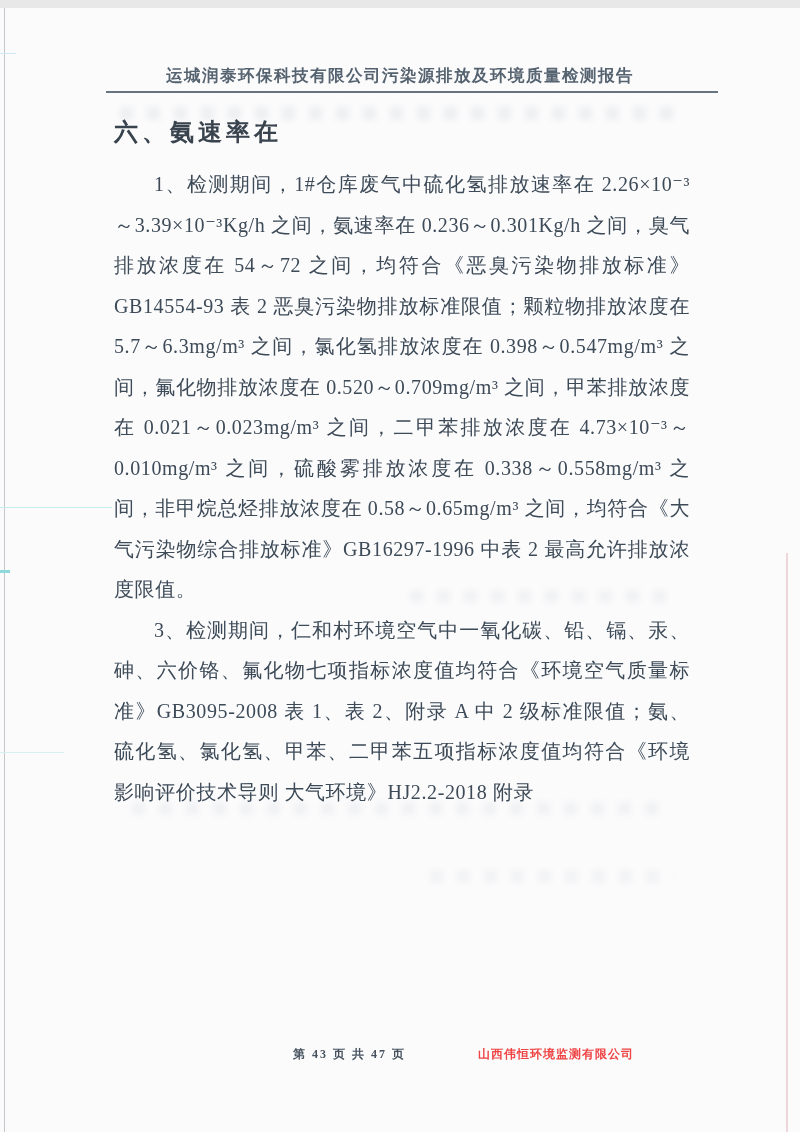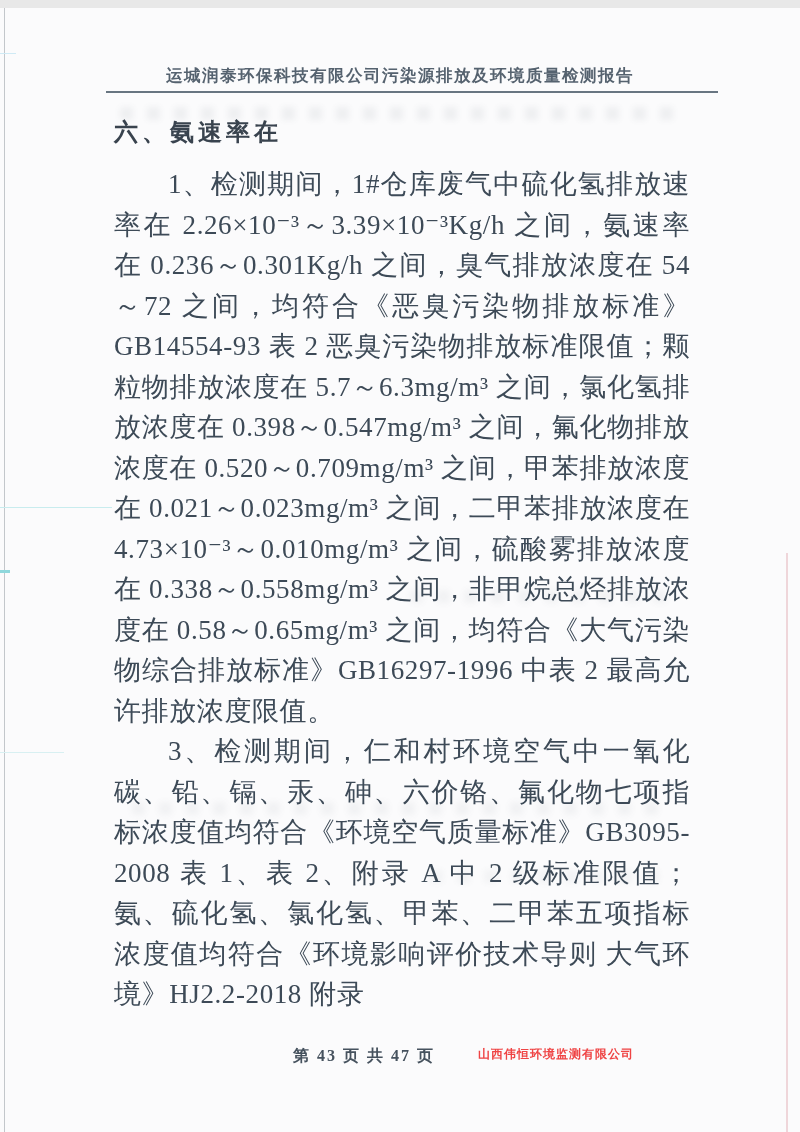--- a/index.html
+++ b/index.html
@@ -37,33 +37,33 @@
     font-size: 24px;
     font-weight: bold;
     letter-spacing: 4px;
     color: #39434e;
   }
   
   .body-text {
     position: absolute;
     top: 156px; left: 114px;
     width: 576px;
-    font-size: 27px;
+    font-size: 20px;
     line-height: 40.5px;
     letter-spacing: 0.6px;
     text-align: justify;
     text-justify: inter-ideograph;
     color: #3d4a57;
   }
   .body-text p { margin: 0; text-indent: 2em; }
   
   .footer-page {
     position: absolute;
     top: 1038px; left: 293px;
-    font-size: 16px;
+    font-size: 12px;
     letter-spacing: 2px;
     font-weight: 600;
     color: #46525e;
   }
   .footer-company {
     position: absolute;
     top: 1038px; left: 478px;
     font-size: 12px;
     letter-spacing: 1px;
     font-weight: 600;

